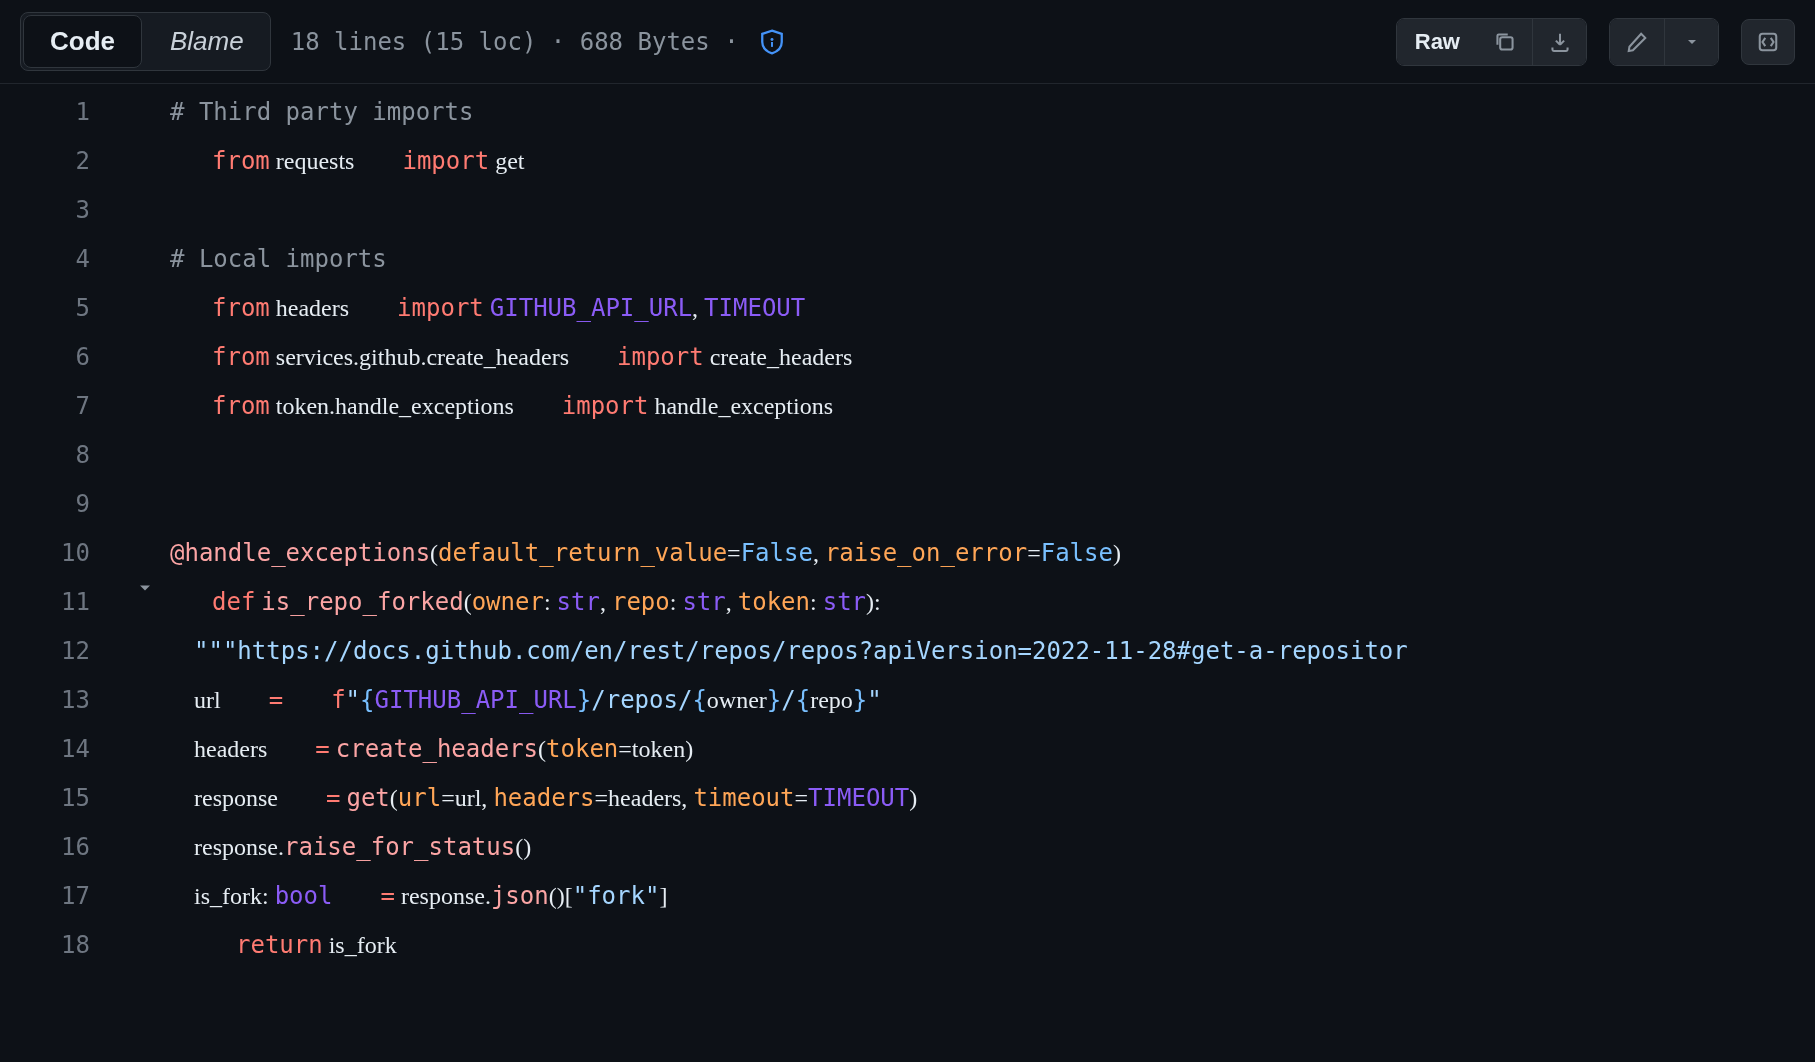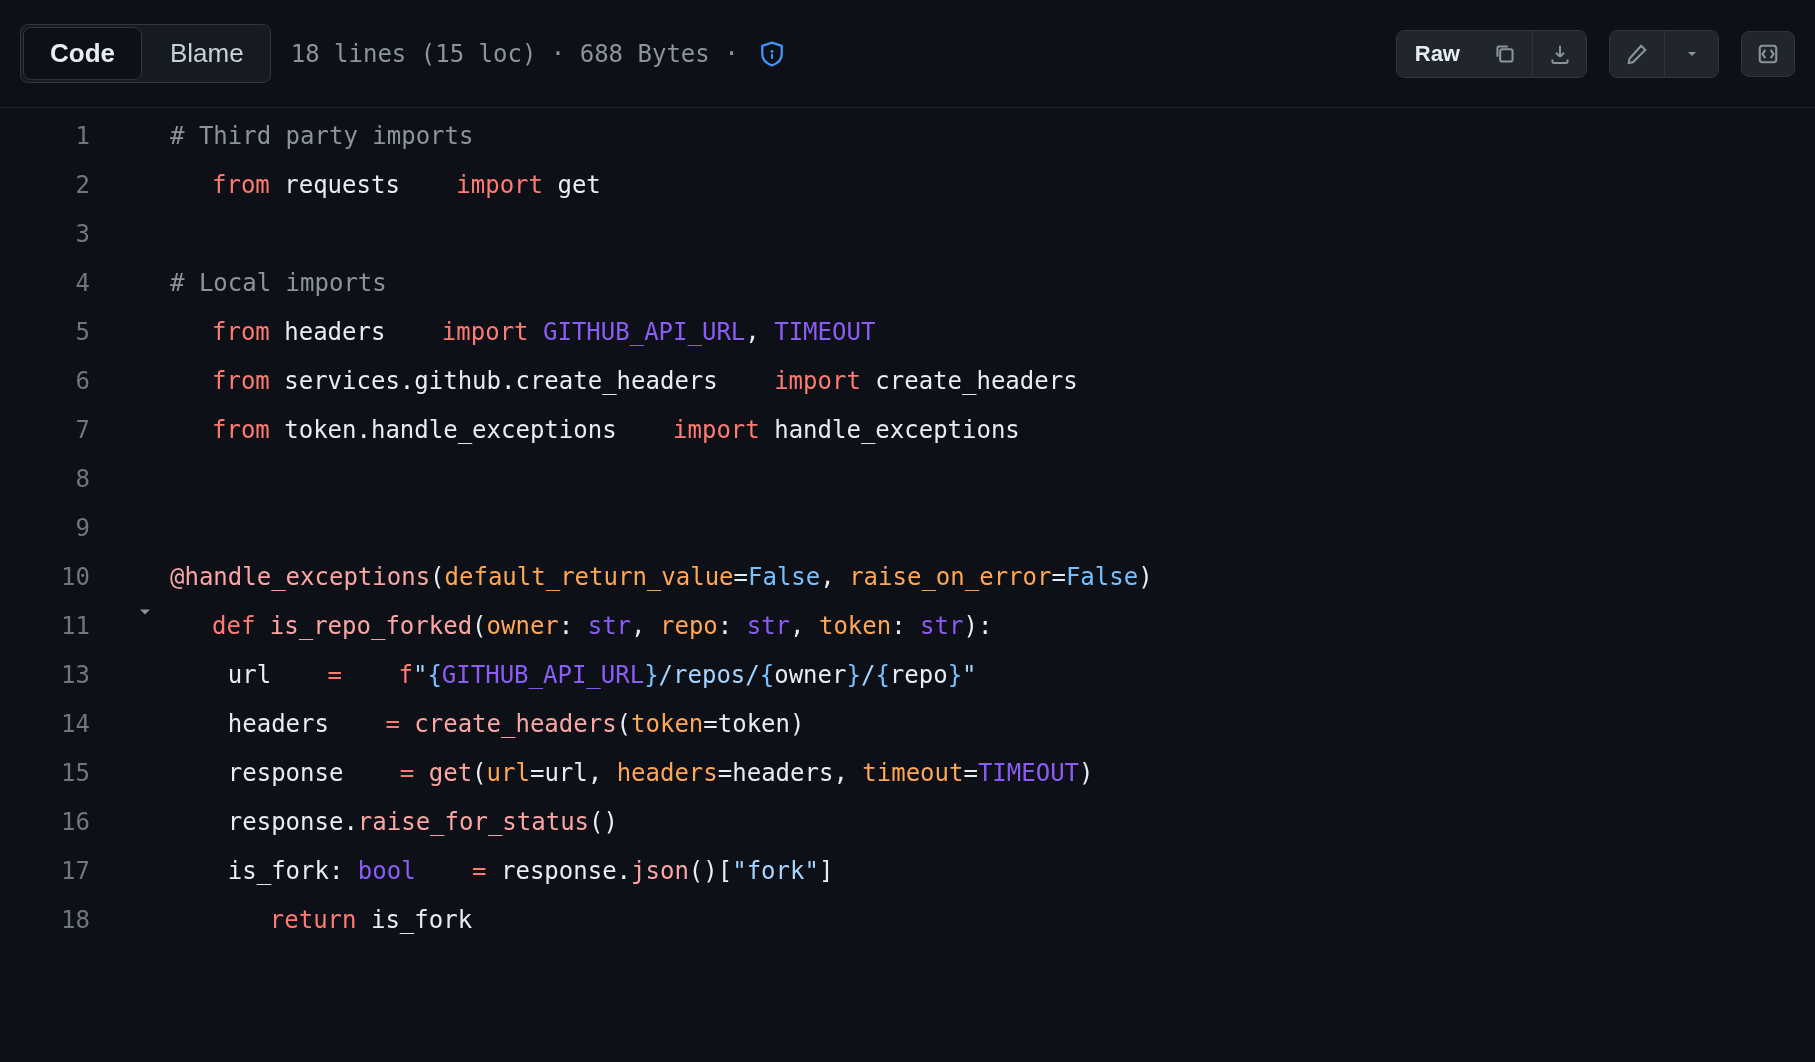--- a/index.html
+++ b/index.html
@@ -8,21 +8,21 @@
     color: #e6edf3;
     font-family: -apple-system, BlinkMacSystemFont, "Segoe UI", Helvetica, Arial, sans-serif;
     width: 1815px;
     height: 1062px;
     overflow: hidden;
   }
   .toolbar {
     display: flex;
     align-items: center;
     justify-content: space-between;
-    padding: 24px 20px;
+    padding: 12px 20px;
     border-bottom: 1px solid #21262d;
     background: #0d1117;
   }
   .toolbar-left { display: flex; align-items: center; gap: 20px; }
   .segmented {
     display: flex;
     background: #161b22;
     border: 1px solid #30363d;
     border-radius: 8px;
     overflow: hidden;
@@ -35,21 +35,21 @@
     color: #e6edf3;
     background: transparent;
     border: none;
   }
   .seg-btn.active {
     background: #0d1117;
     border: 1px solid #30363d;
     border-radius: 8px;
     margin: 2px;
   }
-  .seg-btn.blame { color: #c9d1d9; font-weight: 500; }
+  .seg-btn.blame { color: #c9d1d9; font-weight: 500; font-style: italic; }
   .file-info {
     font-family: ui-monospace, SFMono-Regular, "SF Mono", Menlo, Consolas, monospace;
     font-size: 24px;
     color: #8b949e;
     display: flex;
     align-items: center;
     gap: 20px;
   }
   .shield-icon { color: #4493f8; display:inline-flex; }
   .toolbar-right { display: flex; align-items: center; gap: 22px; }
@@ -111,21 +111,21 @@
     flex-shrink: 0;
   }
   .code-content { flex: 1; color: #e6edf3; }
   .t-comment { color: #8b949e; margin-top: 40px; }
   .t-keyword { color: #ff7b72; margin-left: 42px; }
   .t-function { color: #fca5a5; }
   .t-variable { color: #8b5cf6; }
   .t-string { color: #a5d6ff; }
   .t-constant { color: #79c0ff; }
   .t-param { color: #ffa657; }
-  .t-default { color: #e6edf3; }
+  .t-default { color: #e6edf3; font-family: Liberation Serif, serif; }
 </style>
 </head>
 <body>
 
 <div class="toolbar">
   <div class="toolbar-left">
     <div class="segmented">
       <button class="seg-btn active">Code</button>
       <button class="seg-btn blame">Blame</button>
     </div>
@@ -183,19 +183,20 @@
     <div class="code-line"><div class="line-num">4</div><div class="fold-col"></div><div class="code-content"><span class="t-comment"># Local imports</span></div></div>
     <div class="code-line"><div class="line-num">5</div><div class="fold-col"></div><div class="code-content"><span class="t-keyword">from</span><span class="t-default"> headers </span><span class="t-keyword">import</span><span class="t-default"> </span><span class="t-variable">GITHUB_API_URL</span><span class="t-default">, </span><span class="t-variable">TIMEOUT</span></div></div>
     <div class="code-line"><div class="line-num">6</div><div class="fold-col"></div><div class="code-content"><span class="t-keyword">from</span><span class="t-default"> services.github.create_headers </span><span class="t-keyword">import</span><span class="t-default"> create_headers</span></div></div>
     <div class="code-line"><div class="line-num">7</div><div class="fold-col"></div><div class="code-content"><span class="t-keyword">from</span><span class="t-default"> token.handle_exceptions </span><span class="t-keyword">import</span><span class="t-default"> handle_exceptions</span></div></div>
     <div class="code-line"><div class="line-num">8</div><div class="fold-col"></div><div class="code-content"><span class="t-default"></span></div></div>
     <div class="code-line"><div class="line-num">9</div><div class="fold-col"></div><div class="code-content"><span class="t-default"></span></div></div>
     <div class="code-line"><div class="line-num">10</div><div class="fold-col"></div><div class="code-content"><span class="t-function">@handle_exceptions</span><span class="t-default">(</span><span class="t-param">default_return_value</span><span class="t-default">=</span><span class="t-constant">False</span><span class="t-default">, </span><span class="t-param">raise_on_error</span><span class="t-default">=</span><span class="t-constant">False</span><span class="t-default">)</span></div></div>
     <div class="code-line"><div class="line-num">11</div><div class="fold-col"><svg width="20" height="20" viewBox="0 0 16 16" fill="currentColor">
           <path d="M4 6l4 4 4-4z"></path>
         </svg></div><div class="code-content"><span class="t-keyword">def</span><span class="t-default"> </span><span class="t-function">is_repo_forked</span><span class="t-default">(</span><span class="t-param">owner</span><span class="t-default">: </span><span class="t-variable">str</span><span class="t-default">, </span><span class="t-param">repo</span><span class="t-default">: </span><span class="t-variable">str</span><span class="t-default">, </span><span class="t-param">token</span><span class="t-default">: </span><span class="t-variable">str</span><span class="t-default">):</span></div></div>
+    <div class="code-line"><div class="line-num">12</div><div class="fold-col"></div><div class="code-content"><span class="t-default">    </span><span class="t-string">"""https://docs.github.com/en/rest/repos/repos?apiVersion=2022-11-28#get-a-repositor</span></div></div>
     <div class="code-line"><div class="line-num">13</div><div class="fold-col"></div><div class="code-content"><span class="t-default">    url </span><span class="t-keyword">=</span><span class="t-default"> </span><span class="t-keyword">f</span><span class="t-string">"</span><span class="t-constant">{</span><span class="t-variable">GITHUB_API_URL</span><span class="t-constant">}</span><span class="t-string">/repos/</span><span class="t-constant">{</span><span class="t-default">owner</span><span class="t-constant">}</span><span class="t-string">/</span><span class="t-constant">{</span><span class="t-default">repo</span><span class="t-constant">}</span><span class="t-string">"</span></div></div>
     <div class="code-line"><div class="line-num">14</div><div class="fold-col"></div><div class="code-content"><span class="t-default">    headers </span><span class="t-keyword">=</span><span class="t-default"> </span><span class="t-function">create_headers</span><span class="t-default">(</span><span class="t-param">token</span><span class="t-default">=</span><span class="t-default">token)</span></div></div>
     <div class="code-line"><div class="line-num">15</div><div class="fold-col"></div><div class="code-content"><span class="t-default">    response </span><span class="t-keyword">=</span><span class="t-default"> </span><span class="t-function">get</span><span class="t-default">(</span><span class="t-param">url</span><span class="t-default">=</span><span class="t-default">url, </span><span class="t-param">headers</span><span class="t-default">=</span><span class="t-default">headers, </span><span class="t-param">timeout</span><span class="t-default">=</span><span class="t-variable">TIMEOUT</span><span class="t-default">)</span></div></div>
     <div class="code-line"><div class="line-num">16</div><div class="fold-col"></div><div class="code-content"><span class="t-default">    response.</span><span class="t-function">raise_for_status</span><span class="t-default">()</span></div></div>
     <div class="code-line"><div class="line-num">17</div><div class="fold-col"></div><div class="code-content"><span class="t-default">    is_fork: </span><span class="t-variable">bool</span><span class="t-default"> </span><span class="t-keyword">=</span><span class="t-default"> response.</span><span class="t-function">json</span><span class="t-default">()[</span><span class="t-string">"fork"</span><span class="t-default">]</span></div></div>
     <div class="code-line"><div class="line-num">18</div><div class="fold-col"></div><div class="code-content"><span class="t-default">    </span><span class="t-keyword">return</span><span class="t-default"> is_fork</span></div></div>
   </div>
 
 </body></html>

